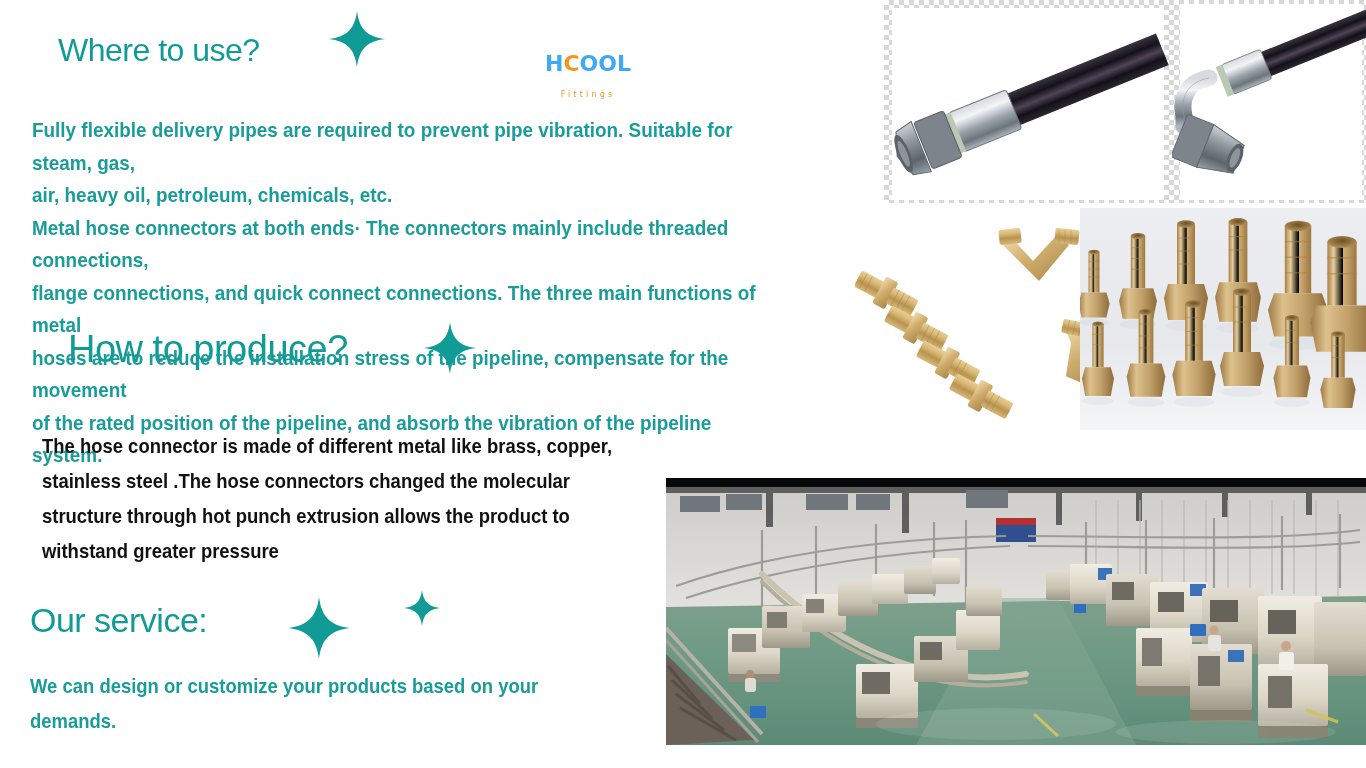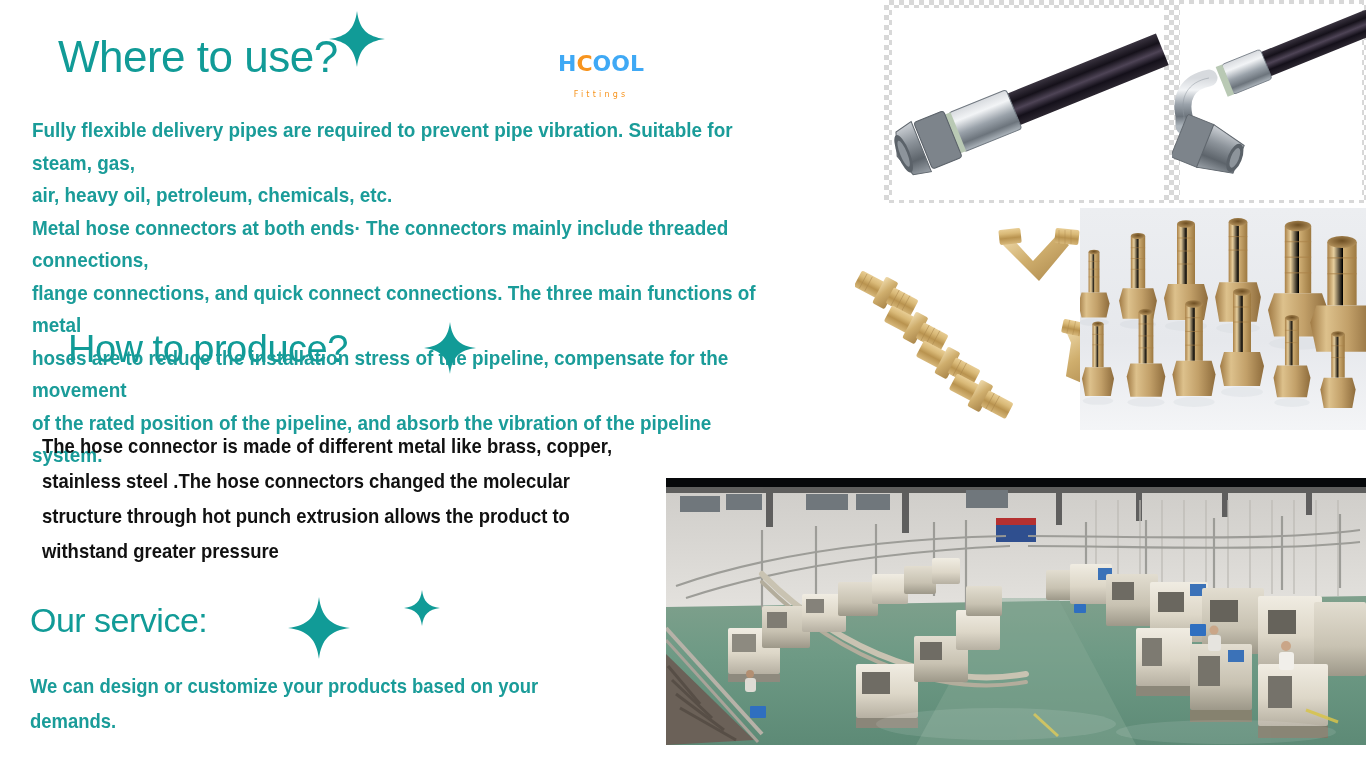--- a/index.html
+++ b/index.html
@@ -22,21 +22,21 @@
 
   
   .heading {
     position: absolute;
     color: #119b97;
     font-family: "Liberation Sans", sans-serif;
     font-weight: 400;
     letter-spacing: -0.5px;
     white-space: nowrap;
   }
-  #heading-where  { left: 58px;  top: 32px;  font-size: 44px; }
+  #heading-where  { left: 58px;  top: 32px;  font-size: 32px; }
   #heading-how    { left: 68px;  top: 328px; font-size: 38px; text-align: right; }
   #heading-service{ left: 30px;  top: 601px; font-size: 34px; }
 
   
   .para {
     position: absolute;
     font-family: "Liberation Sans Narrow", "Liberation Sans", sans-serif;
     font-weight: bold;
     font-stretch: condensed;
     transform-origin: left top;
@@ -72,21 +72,21 @@
   .star { position: absolute; }
   .star svg { display: block; width: 100%; height: 100%; }
   #star-where   { left: 329px; top: 11px;  width: 56px;  height: 56px; }
   #star-how     { left: 424px; top: 322px; width: 52px;  height: 52px; }
   #star-svc-big { left: 288px; top: 597px; width: 62px;  height: 62px; }
   #star-svc-sm  { left: 404px; top: 590px; width: 36px;  height: 36px; }
 
   
   #logo {
     position: absolute;
-    left: 543px; top: 53px;
+    left: 530px; top: 53px;
     width: 116px; height: 36px;
     text-align: center;
     line-height: 1;
   }
   #logo-word {
     font-family: "DejaVu Sans", sans-serif;
     font-weight: bold;
     font-size: 22px;
     letter-spacing: 0px;
     white-space: nowrap;

